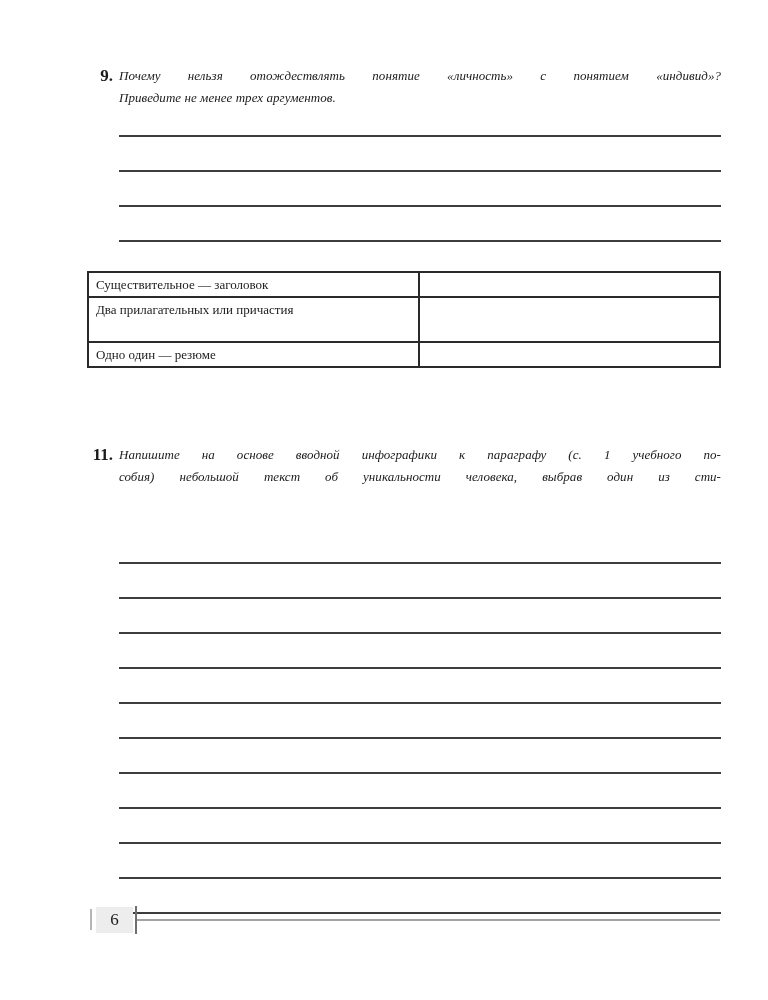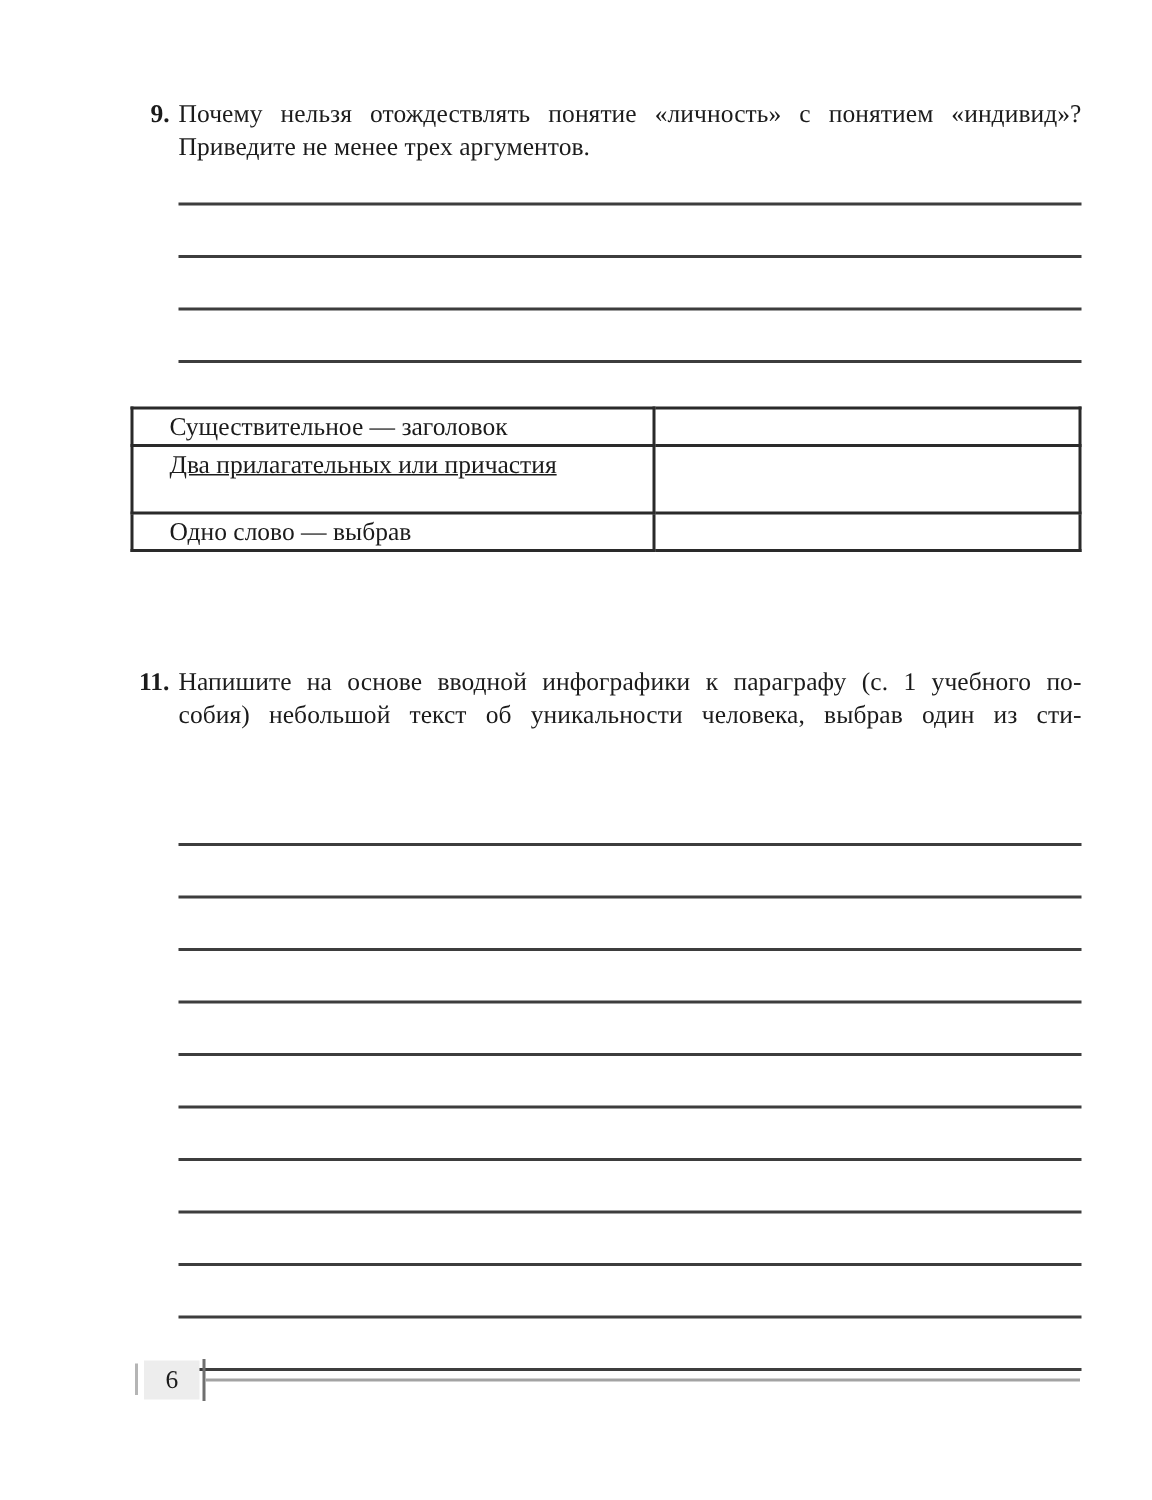--- a/index.html
+++ b/index.html
@@ -27,23 +27,24 @@
     left: 0;
     top: 0;
     width: 28px;
     text-align: right;
     font-weight: bold;
     font-size: 17px;
     line-height: 22px;
   }
   .qtext { margin-left: 34px; }
   .qline {
-    font-size: 17px;
+    font-size: 13px;
     line-height: 22px;
     letter-spacing: 0.05px;
+    font-style: italic;
   }
   .qline.fill {
     text-align: justify;
     text-align-last: justify;
   }
   
   .rules {
     position: absolute;
     left: 119px;
     width: 602px;
@@ -57,27 +58,27 @@
     position: absolute;
     left: 87px;
     top: 271px;
     width: 634px;
     border-collapse: collapse;
     table-layout: fixed;
   }
   .cinquain td {
     border: 2px solid var(--table-border, #2a2a2a);
     vertical-align: top;
-    padding: 1px 6px 1px 24px;
-    font-size: 17px;
+    padding: 1px 6px 1px 7px;
+    font-size: 13px;
     line-height: 21px;
   }
   .cinquain td.lbl { width: 316px; }
   .cinquain tr.short td { height: 20px; }
-  .cinquain tr.tall  td { height: 41px; text-decoration: underline; }
+  .cinquain tr.tall  td { height: 41px; }
   
   .tick-left {
     position: absolute;
     left: 90px; top: 909px;
     width: 2px; height: 21px;
     background: #b5b5b5;
   }
   .pagebox {
     position: absolute;
     left: 96px; top: 907px;
@@ -126,21 +127,21 @@
     <tbody>
       <tr class="short">
         <td class="lbl">Существительное — заголовок</td>
         <td class="ans"></td>
       </tr>
       <tr class="tall">
         <td class="lbl">Два прилагательных или причастия</td>
         <td class="ans"></td>
       </tr>
       <tr class="short">
-        <td class="lbl">Одно слово — выбрав</td>
+        <td class="lbl">Одно один — резюме</td>
         <td class="ans"></td>
       </tr>
     </tbody>
   </table>
 
   <section class="question" style="top:444px">
     <span class="qnum">11.</span>
     <div class="qtext">
       <div class="qline fill">Напишите на основе вводной инфографики к параграфу (с. 1 учебного по-</div>
       <div class="qline fill">собия) небольшой текст об уникальности человека, выбрав один из сти-</div>

